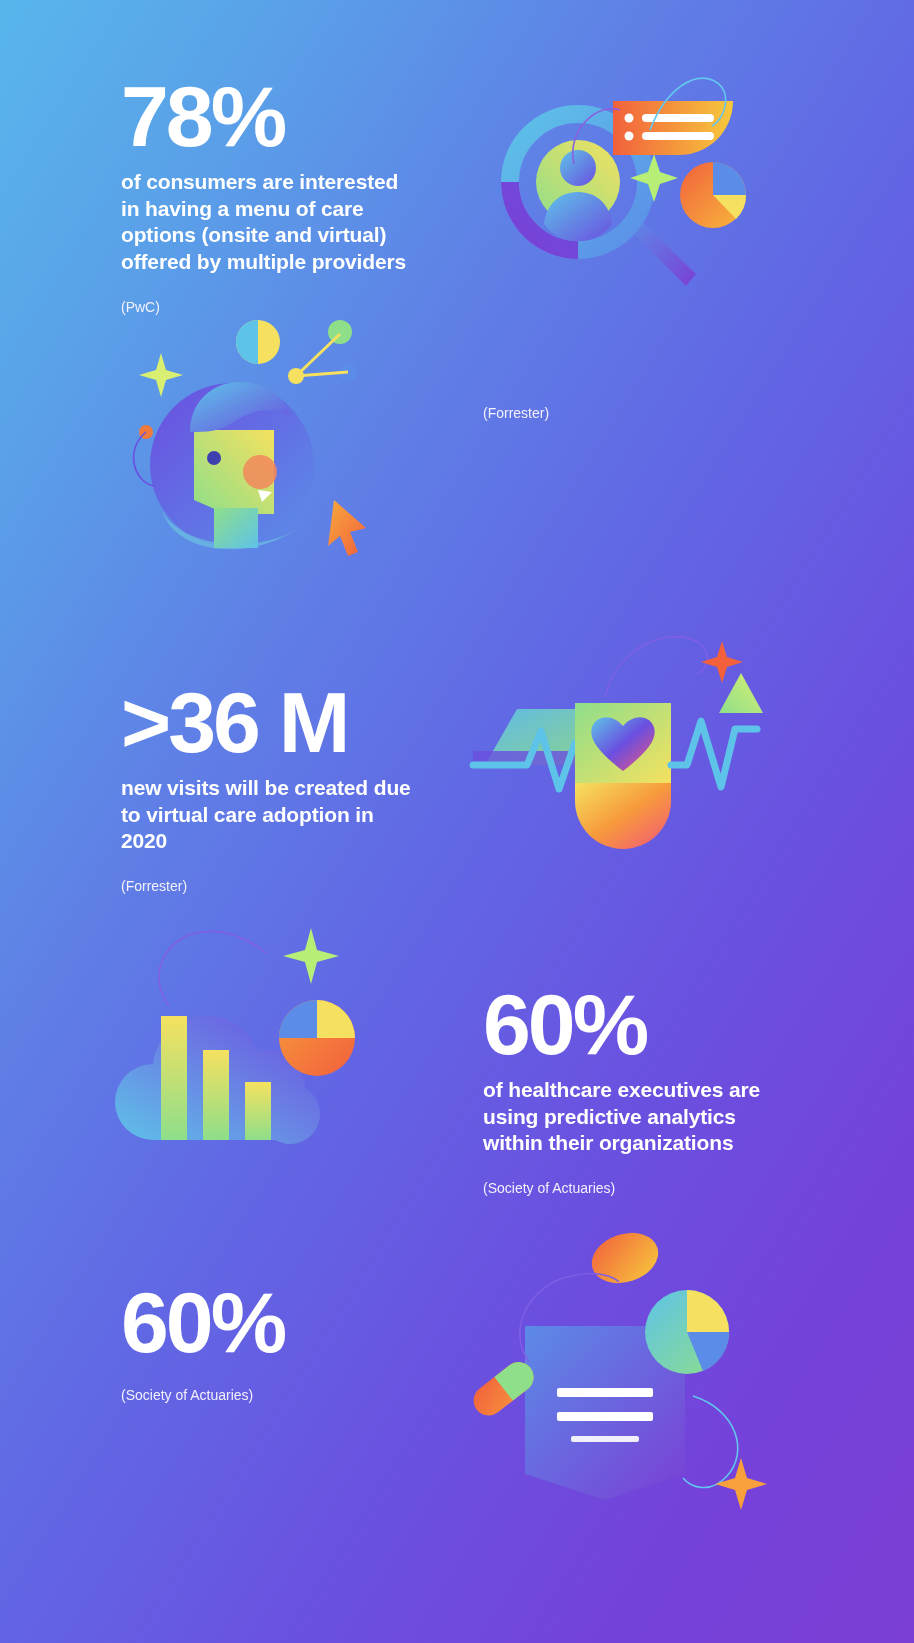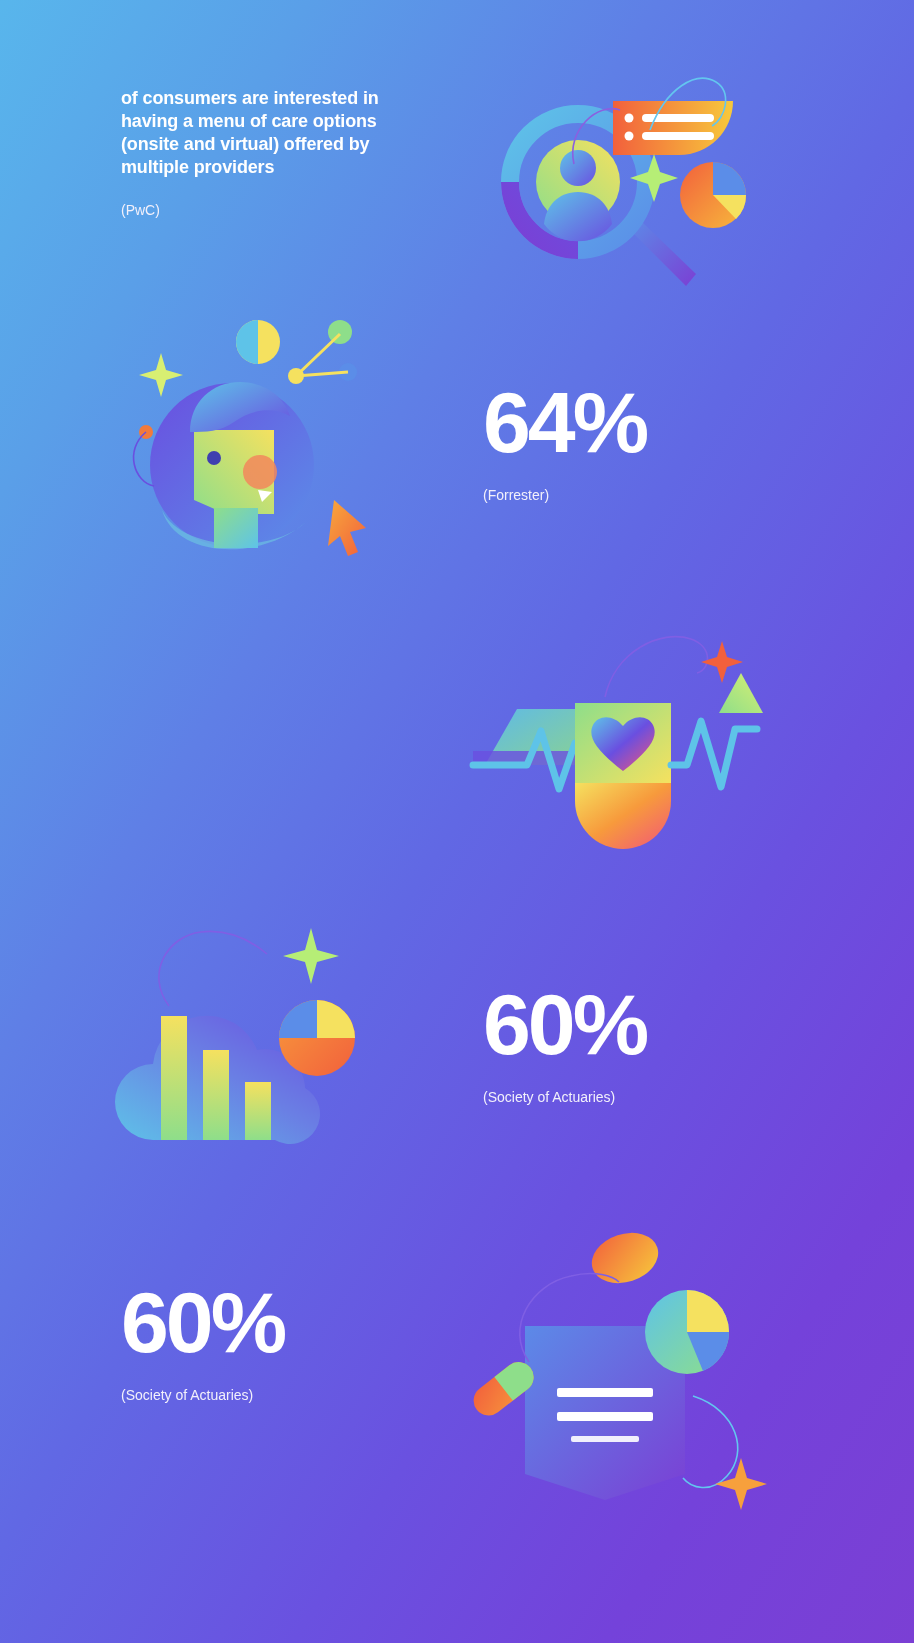--- a/index.html
+++ b/index.html
@@ -18,21 +18,21 @@
     font-weight:900;
     font-size:86px;
     line-height:0.95;
     letter-spacing:-3px;
     color:#fff;
     white-space:nowrap;
     font-stretch:condensed;
   }
   .stat .desc {
     font-weight:bold;
-    font-size:18px;
+    font-size:21px;
     line-height:1.28;
     margin-top:11px;
     color:#fff;
     letter-spacing:-0.15px;
   }
   .stat .src {
     font-weight:normal;
     font-size:14px;
     line-height:1.3;
     margin-top:22px;
@@ -108,20 +108,21 @@
       <path d="M178 112 l6 -18 l6 18 l18 6 l-18 6 l-6 18 l-6 -18 l-18 -6 z" fill="#b6ee76"></path>
       <g>
         <circle cx="243" cy="135" r="33" fill="url(#g1pie)"></circle>
         <path d="M243 135 L243 102 A33 33 0 0 1 276 135 Z" fill="#5b8de8"></path>
         <path d="M243 135 L276 135 A33 33 0 0 1 266 159 Z" fill="#f5e15f"></path>
       </g>
     </svg>
   </div>
 
   <div class="stat" id="stat-1">
+    <div class="big">78%</div>
     <div class="desc">of consumers are interested in having a menu of care options (onsite and virtual) offered by multiple providers</div>
     <div class="src">(PwC)</div>
   </div>
 
   <div class="art" id="art-2">
     <svg width="300" height="280" viewBox="0 0 300 280">
       <defs>
         <linearGradient id="g2circ" x1="0" y1="0" x2="1" y2="1">
           <stop offset="0" stop-color="#6a4fe0"></stop>
             <stop offset="1" stop-color="#5b8de8"></stop>
@@ -158,21 +159,20 @@
       <circle cx="148" cy="42" r="22" fill="#f5e15f"></circle>
       <path d="M126 42 a22 22 0 0 1 22 -22 v44 a22 22 0 0 1 -22 -22 z" fill="#5ec3e8"></path>
       <path d="M46 70 l5 -17 l5 17 l17 5 l-17 5 l-5 17 l-5 -17 l-17 -5 z" fill="#d8ef72"></path>
       <circle cx="36" cy="132" r="7" fill="#f27a3c"></circle>
       <path d="M36 132 C14 150 24 182 44 186" fill="none" stroke="#6a4fe0" stroke-width="1.6"></path>
       <path d="M224 200 L256 228 L240 232 L248 252 L238 256 L230 236 L218 246 Z" fill="url(#g2cursor)"></path>
     </svg>
   </div>
 
   <div class="stat" id="stat-2">
-    <div class="big">64%</div>
     <div class="src">(Forrester)</div>
   </div>
 
   <div class="art" id="art-3">
     <svg width="320" height="250" viewBox="0 0 320 250">
       <defs>
         <linearGradient id="g3band" x1="0" y1="0" x2="1" y2="1">
           <stop offset="0" stop-color="#5ec3e8"></stop>
             <stop offset="1" stop-color="#8ede8a"></stop>
         </linearGradient>
@@ -202,20 +202,25 @@
       <path d="M120 158 h96 v18 a48 48 0 0 1 -96 0 z" fill="url(#g3shieldB)"></path>
       <path d="M168 146 c-26 -20 -36 -34 -30 -46 c5 -10 20 -11 30 1 c10 -12 25 -11 30 -1 c6 12 -4 26 -30 46 z" fill="url(#g3heart)"></path>
       <path d="M216 140 h16 l14 -44 l20 66 l14 -58 h22" fill="none" stroke="#5ec3e8" stroke-width="7" stroke-linejoin="round" stroke-linecap="round"></path>
       <path d="M286 48 l22 40 h-44 z" fill="url(#g3arrow)"></path>
       <rect x="296" y="86" width="0" height="0" fill="none"></rect>
       <path d="M150 72 C160 26 206 4 236 14 C258 22 256 44 242 48" fill="none" stroke="#7f5fe4" stroke-width="1.6"></path>
       <path d="M262 32 l5 -16 l5 16 l16 5 l-16 5 l-5 16 l-5 -16 l-16 -5 z" fill="#f2603c"></path>
     </svg>
   </div>
 
+  <div class="stat" id="stat-3">
+    <div class="big">&gt;36 M</div>
+    <div class="desc">new visits will be created due to virtual care adoption in 2020</div>
+    <div class="src">(Forrester)</div>
+  </div>
 
   <div class="art" id="art-4">
     <svg width="290" height="260" viewBox="0 0 290 260">
       <defs>
         <linearGradient id="g4cloud" x1="0" y1="1" x2="1" y2="0">
           <stop offset="0" stop-color="#5ec3e8"></stop>
             <stop offset="0.55" stop-color="#6a7fe4"></stop>
             <stop offset="1" stop-color="#6a4fe0"></stop>
         </linearGradient>
         <linearGradient id="g4bar" x1="0" y1="1" x2="0" y2="0">
@@ -236,20 +241,21 @@
         <path d="M212 128 L212 90 A38 38 0 0 1 250 128 Z" fill="#f5e15f"></path>
         <path d="M212 128 L174 128 A38 38 0 0 1 212 90 Z" fill="#5b8de8"></path>
       </g>
       <path d="M64 96 C40 64 62 26 96 22 C128 18 150 34 162 44" fill="none" stroke="#7f5fe4" stroke-width="1.6"></path>
       <path d="M200 40 l6 -22 l6 22 l22 6 l-22 6 l-6 22 l-6 -22 l-22 -6 z" fill="#b6ee76"></path>
     </svg>
   </div>
 
   <div class="stat" id="stat-4">
     <div class="big">60%</div>
+    <div class="desc">of healthcare executives are using predictive analytics within their organizations</div>
     <div class="src">(Society of Actuaries)</div>
   </div>
 
   <div class="stat" id="stat-5">
     <div class="big">60%</div>
     <div class="src">(Society of Actuaries)</div>
   </div>
 
   <div class="art" id="art-5">
     <svg width="330" height="320" viewBox="0 0 330 320">

